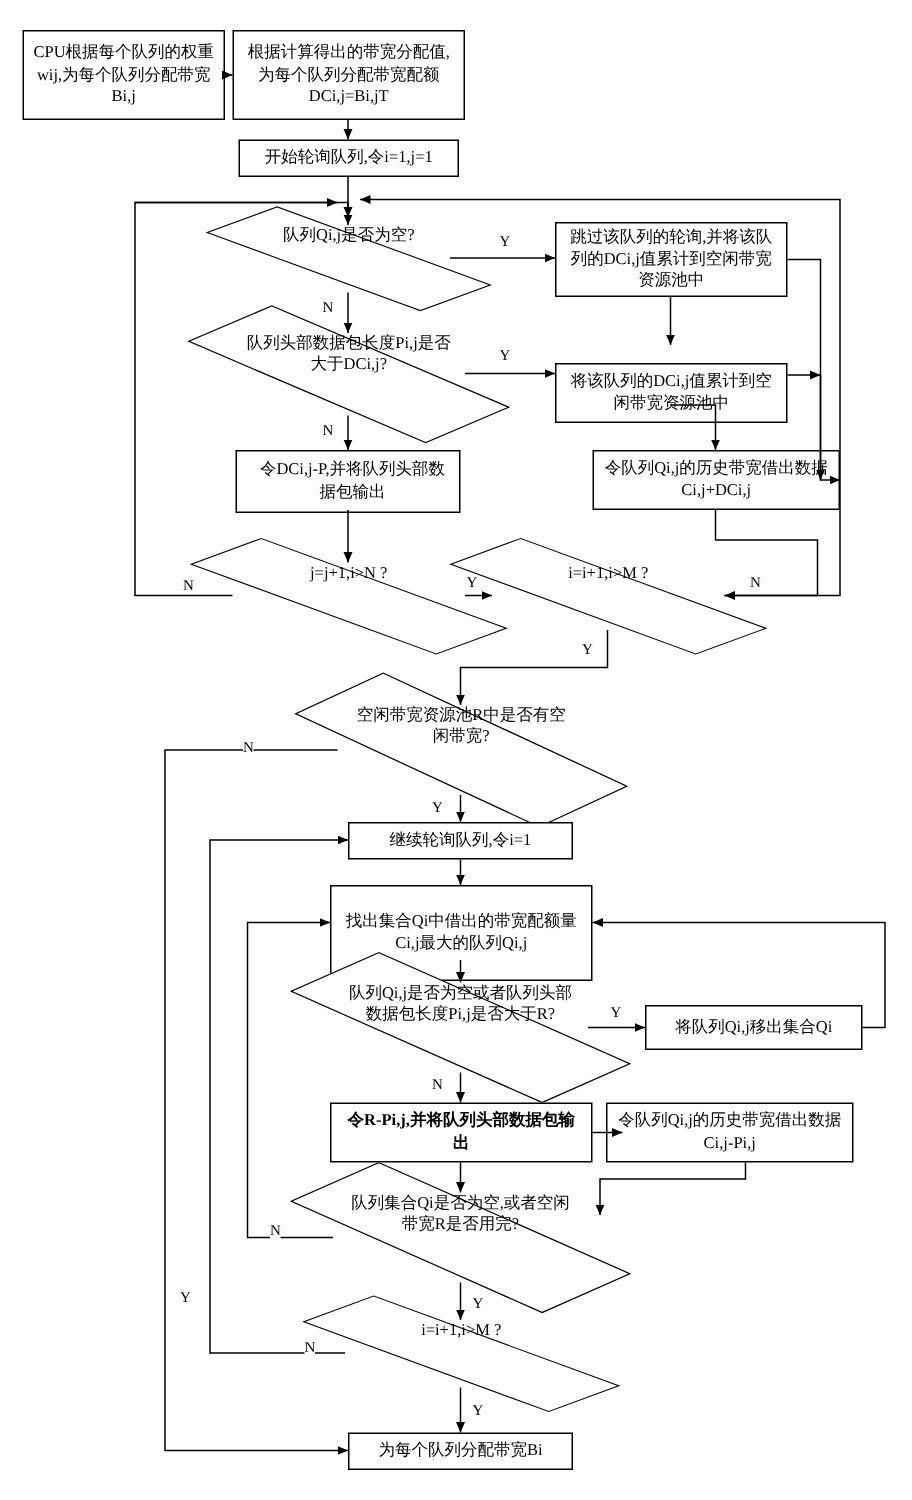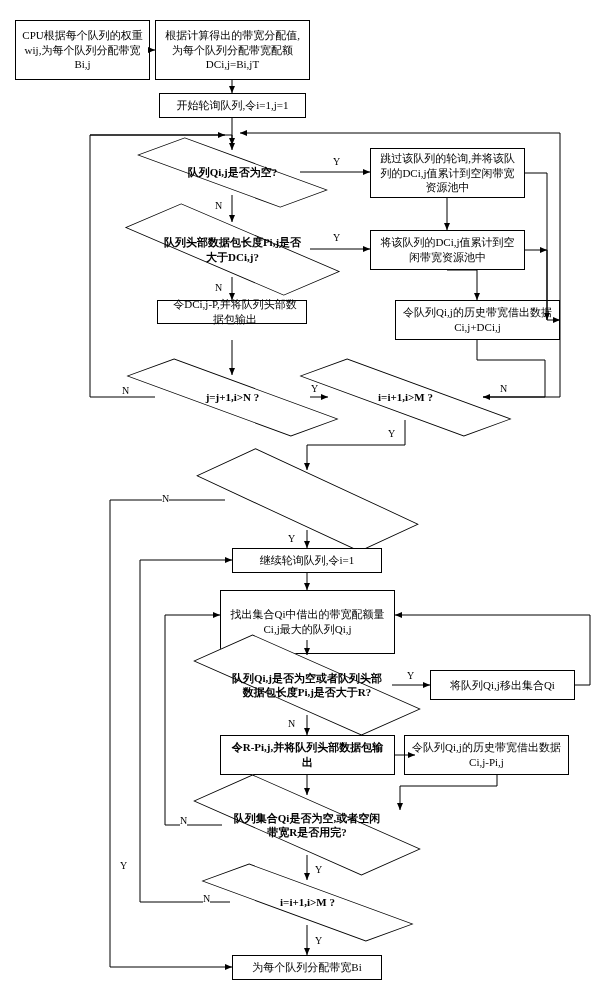--- a/index.html
+++ b/index.html
@@ -18,23 +18,21 @@
       display: flex;
       align-items: center;
       justify-content: center;
       text-align: center;
       padding: 4px 6px;
       line-height: 1.35;
     }
     .diamond {
       position: absolute;
       display: flex;
-      align-items: center;
       justify-content: center;
-      font-weight: bold;
     }
     .diamond-shape {
       position: absolute;
       inset: 0;
       transform: rotate(45deg) scale(0.707, 0.707);
       border: 1px solid #000;
       background: #fff;
     }
     .diamond-text {
       position: relative;
@@ -75,42 +73,43 @@
   <div class="diamond-text">队列Qi,j是否为空?</div>
 </div>
 <div class="box" style="left:370px;top:148px;width:155px;height:50px;">
     <span>跳过该队列的轮询,并将该队列的DCi,j值累计到空闲带宽资源池中</span>
   </div>
 
 <div class="diamond" style="left:155px;top:222px;width:155px;height:55px;">
   <div class="diamond-shape" style="transform: scaleX(1.45) scaleY(0.62) rotate(45deg);"></div>
   <div class="diamond-text">队列头部数据包长度Pi,j是否大于DCi,j?</div>
 </div>
-<div class="box" style="left:370px;top:230px;width:155px;height:40px;">
+<div class="box" style="left:370px;top:242px;width:155px;height:40px;">
     <span>将该队列的DCi,j值累计到空闲带宽资源池中</span>
   </div>
 
-<div class="box" style="left:157px;top:300px;width:150px;height:24px;padding-left:12px;">
+<div class="box" style="left:157px;top:300px;width:150px;height:42px;padding-left:12px;">
     <span>令DCi,j-P,并将队列头部数据包输出</span>
   </div>
 <div class="box" style="left:395px;top:300px;width:165px;height:40px;">
     <span>令队列Qi,j的历史带宽借出数据Ci,j+DCi,j</span>
   </div>
 
 <div class="diamond" style="left:155px;top:375px;width:155px;height:45px;">
   <div class="diamond-shape" style="transform: scaleX(1.5) scaleY(0.55) rotate(45deg);"></div>
   <div class="diamond-text">j=j+1,i&gt;N ?</div>
 </div>
 <div class="diamond" style="left:328px;top:375px;width:155px;height:45px;">
   <div class="diamond-shape" style="transform: scaleX(1.5) scaleY(0.55) rotate(45deg);"></div>
   <div class="diamond-text">i=i+1,i&gt;M ?</div>
 </div>
 
 <div class="diamond" style="left:225px;top:470px;width:165px;height:60px;">
   <div class="diamond-shape" style="transform: scaleX(1.4) scaleY(0.65) rotate(45deg);"></div>
+  <div class="diamond-text">空闲带宽资源池R中是否有空闲带宽?</div>
 </div>
 
 <div class="box" style="left:232px;top:548px;width:150px;height:25px;">
     <span>继续轮询队列,令i=1</span>
   </div>
 <div class="box" style="left:220px;top:590px;width:175px;height:64px;">
     <span>找出集合Qi中借出的带宽配额量Ci,j最大的队列Qi,j</span>
   </div>
 
 <div class="diamond" style="left:222px;top:655px;width:170px;height:60px;">

